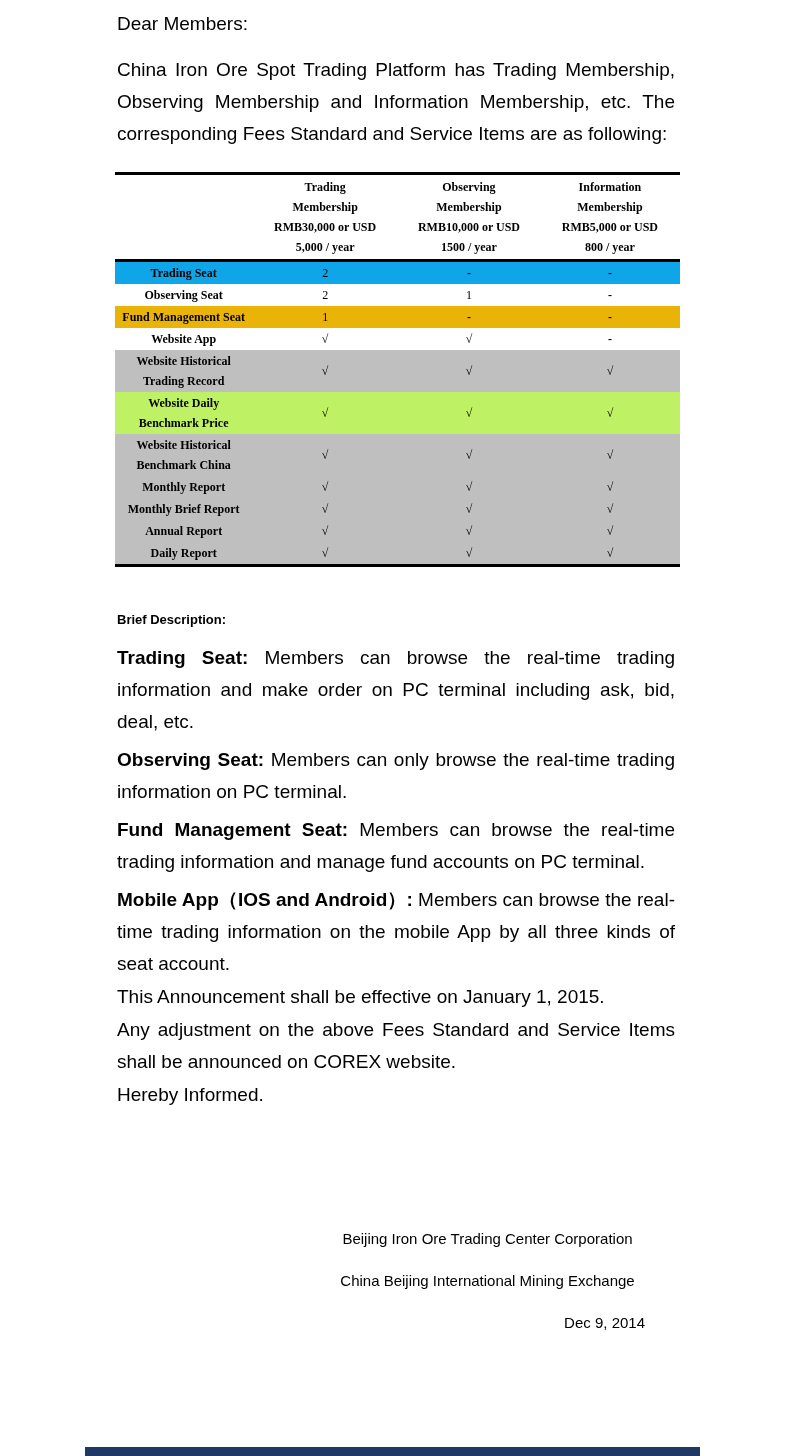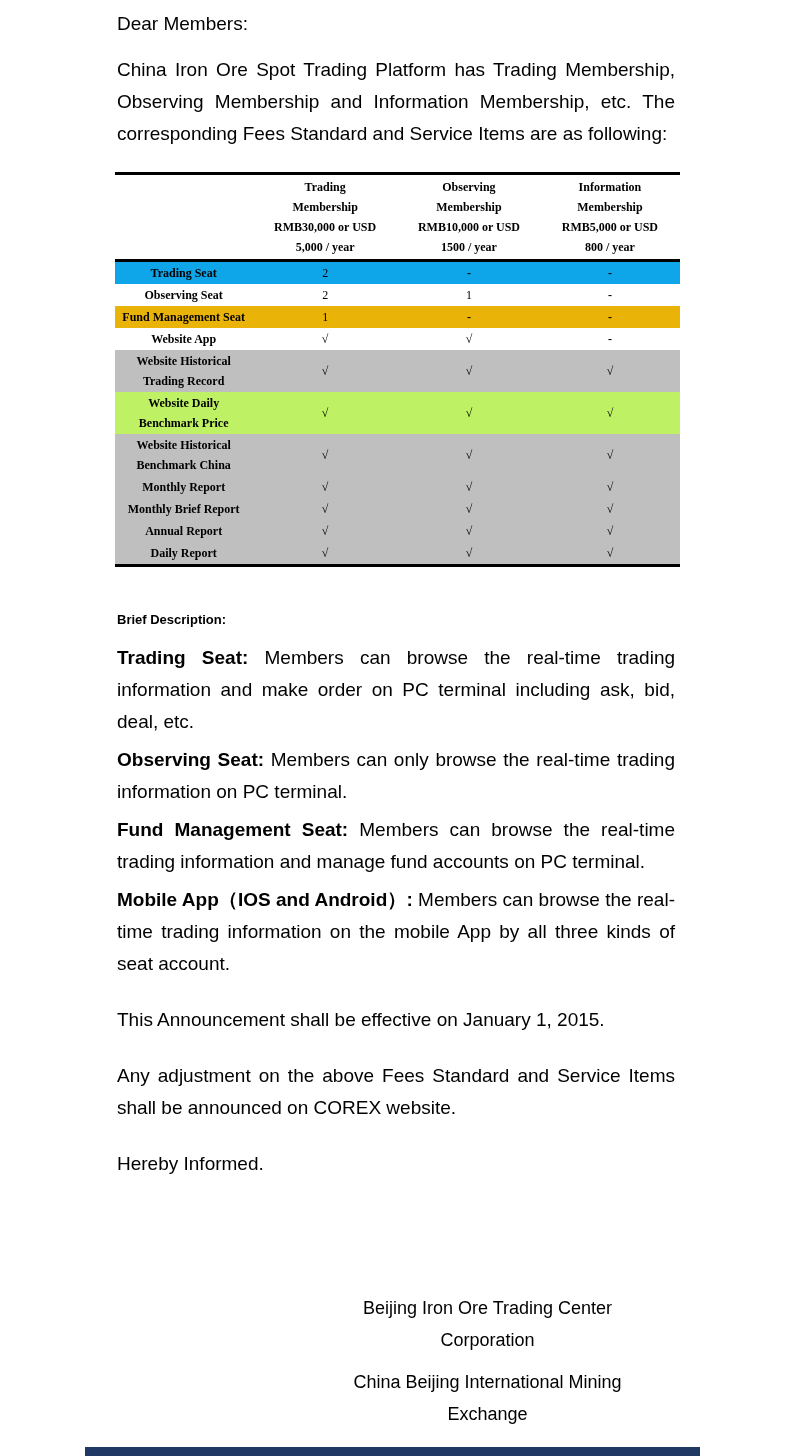--- a/index.html
+++ b/index.html
@@ -60,30 +60,30 @@
   table.fee-table tbody tr:nth-child(odd) { background: #bfbfbf; }
 
   
   .brief-heading {
     margin-top: 37px;
     font-size: 13px;
     font-weight: bold;
     line-height: 32px;
   }
   .desc { margin-top: 6px; }
-  .closing { margin-top: 24px; }
+  .closing { margin-top: 1px; }
 
   
   .signature {
     margin-top: 112px;
     margin-left: 213px;
     width: 315px;
   }
   .sig-line {
-    font-size: 18px;
+    font-size: 15px;
     line-height: 32px;
     text-align: center;
     margin-bottom: 10px;
   }
   .sig-date { text-align: right; margin-bottom: 0; }
 
   
   .bottom-cutoff {
     position: absolute;
     left: 85px;

